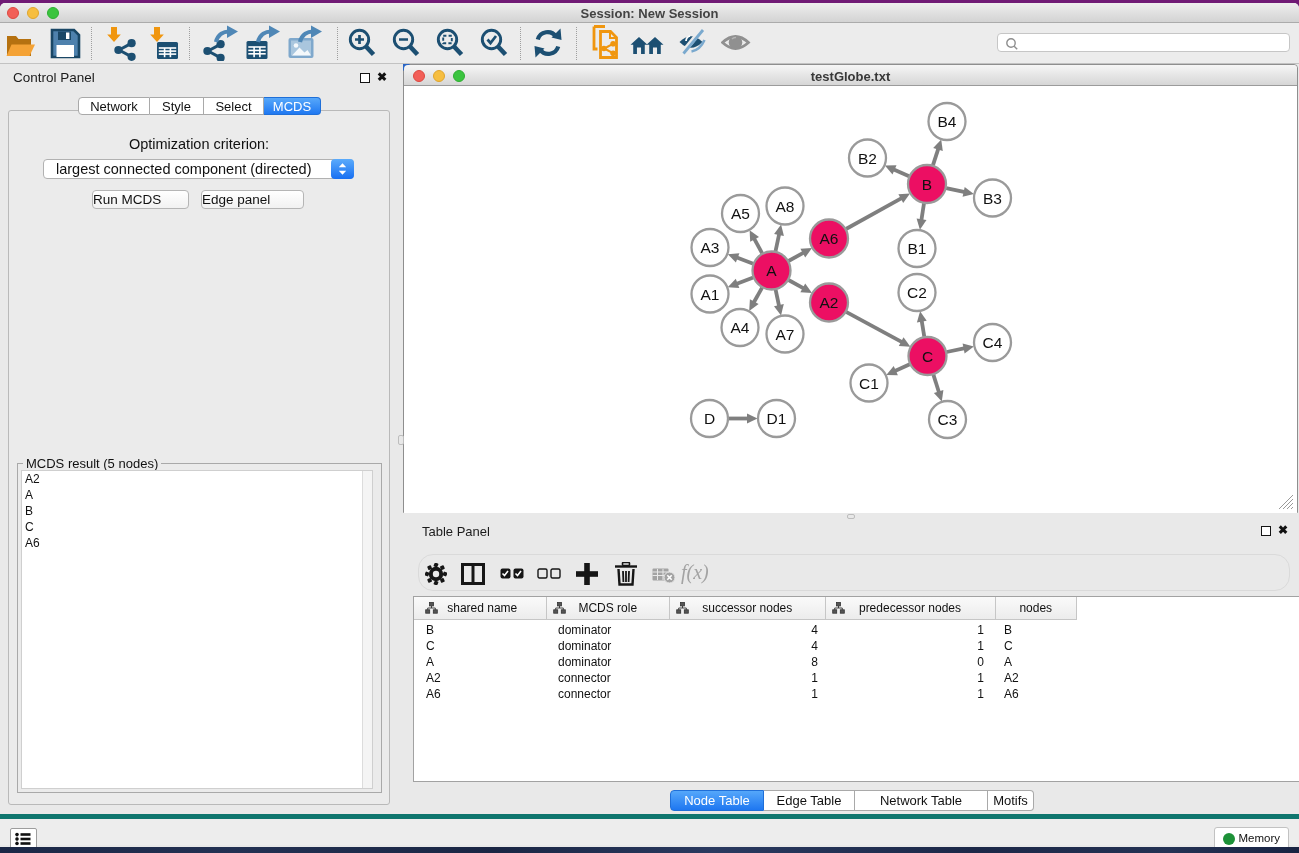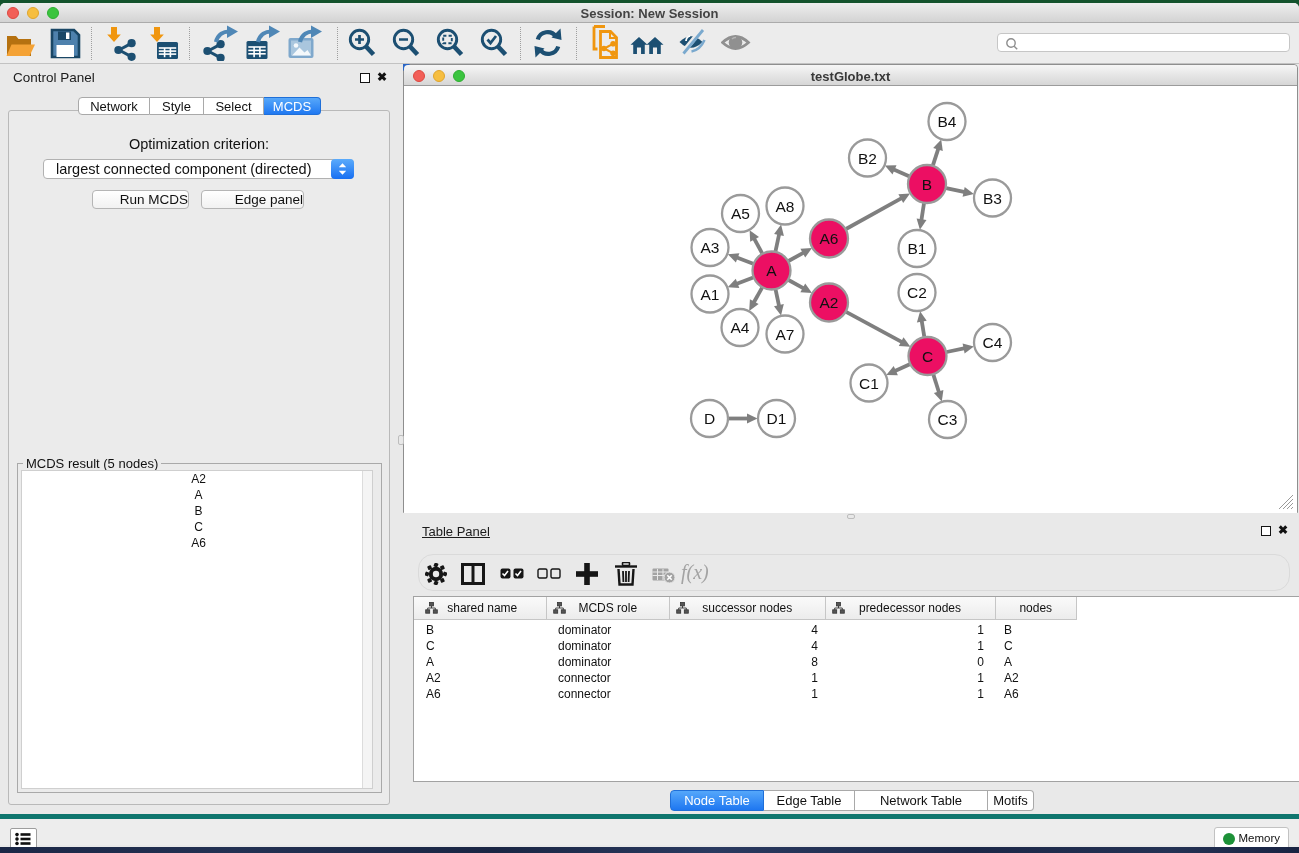--- a/index.html
+++ b/index.html
@@ -1,18 +1,18 @@
 <!DOCTYPE html>
 <html><head>
 <meta charset="utf-8">
 <style>
 * { margin:0; padding:0; box-sizing:border-box; }
 html,body { width:1299px; height:853px; overflow:hidden; }
 body { font-family:"Liberation Sans",sans-serif; }
-#stage { position:relative; width:1299px; height:853px; background:#14532d; }
+#stage { position:relative; width:1299px; height:853px; background:#701a75; }
 #desk-bottom { position:absolute; left:0; top:847px; width:1299px; height:6px;
   background:linear-gradient(90deg,#1b2746 0%,#233153 18%,#1a2644 38%,#2a3a60 55%,#1c2848 75%,#243254 90%,#182342 100%); }
 #appwin { position:absolute; left:0; top:3px; width:1299px; height:844px;
   border-radius:5px 5px 0 0; background:#e9e9e9; overflow:hidden; }
 #pg { position:absolute; left:0; top:-3px; width:1299px; height:853px; }
 #titlebar { position:absolute; left:0; top:3px; width:1299px; height:20px;
   background:linear-gradient(#eeeeee,#d3d3d3); border-bottom:1px solid #ababab;
   border-radius:5px 5px 0 0; }
 .tl { position:absolute; top:4px; width:12px; height:12px; border-radius:50%; }
 #titlebar .title { position:absolute; top:3px; left:0; width:100%; text-align:center;
@@ -38,23 +38,23 @@
   border-color:#1f6fd8; border-radius:0 4px 4px 0; }
 #opt-label { position:absolute; left:0; top:136px; width:398px; text-align:center;
   font-size:14.5px; color:#111; }
 #dropdown { position:absolute; left:43px; top:159px; width:311px; height:20px;
   background:#fff; border:1px solid #b1b1b1; border-radius:4px; font-size:14.5px;
   color:#111; line-height:19px; padding-left:12px; }
 #dd-cap { position:absolute; right:-1px; top:-1px; width:23px; height:20px;
   background:linear-gradient(#5babfb,#176ff2); border-radius:4px; }
 .btn { position:absolute; height:19px; background:linear-gradient(#ffffff,#f1f1f1);
   border:1px solid #b5b5b5; border-radius:4px; font-size:13.5px; color:#111;
-  text-align:right; line-height:18px; }
+  text-align:left; line-height:18px; }
 #groupbox { position:absolute; left:17px; top:463px; width:365px; height:330px;
-  border:1px solid #a9a9a9;text-align:center; }
+  border:1px solid #a9a9a9; }
 #gb-label { position:absolute; left:5px; top:-8px; background:#ebebeb;
   font-size:13px; color:#111; padding:0 3px; }
 #gb-list { position:absolute; left:3px; top:6px; width:352px; height:319px;
   background:#fff; border:1px solid #cfcfcf; font-size:12px; color:#111; }
 #gb-list .row { padding-left:3px; height:16px; line-height:16px; }
 #gb-scroll { position:absolute; right:0; top:0; width:10px; height:100%;
   background:#f4f4f4; border-left:1px solid #dcdcdc; }
 
 #netwin { position:absolute; left:403px; top:64px; width:895px; height:449px;
   border:1px solid #8e8e8e; border-radius:4px 4px 0 0; background:#fff; }
@@ -62,21 +62,21 @@
   background:linear-gradient(#f6f6f6,#d6d6d6); border-bottom:1px solid #9b9b9b;
   border-radius:4px 4px 0 0; }
 #net-titlebar .title { position:absolute; top:4px; left:0; width:100%;
   text-align:center; font-size:13px; font-weight:bold; color:#383838; }
 #canvas { position:absolute; left:0; top:22px; width:893px; height:426px;
   background:#fff; overflow:hidden; }
 #blue-corner { position:absolute; left:-1px; top:-1px; width:0; height:0;
   border-top:7px solid #2965c6; border-right:7px solid transparent; }
 .grip { position:absolute; background:#e8e8e8; border:1px solid #bdbdbd; border-radius:2px; }
 
-#tp-title { position:absolute; left:422px; top:524px; font-size:13px; color:#1c1c1c;text-decoration:underline; }
+#tp-title { position:absolute; left:422px; top:524px; font-size:13px; color:#1c1c1c; }
 #tp-toolbar { position:absolute; left:418px; top:554px; width:872px; height:37px;
   border:1px solid #dadada; border-radius:15px; }
 #tp-table { position:absolute; left:413px; top:596px; width:1041px; height:186px;
   background:#fff; border:1px solid #a2a2a2; }
 #tp-header { position:absolute; left:0; top:0; width:663px; height:23px;
   background:linear-gradient(#fafafa,#ececec); border-bottom:1px solid #c6c6c6; }
 .hcell { position:absolute; top:0; height:23px; border-right:1px solid #c6c6c6;
   font-size:12px; color:#111; }
 .hcell .lbl { position:absolute; top:4px; left:0; width:100%; text-align:center; }
 .trow { position:absolute; font-size:12px; color:#111; height:16px; line-height:16px; }

